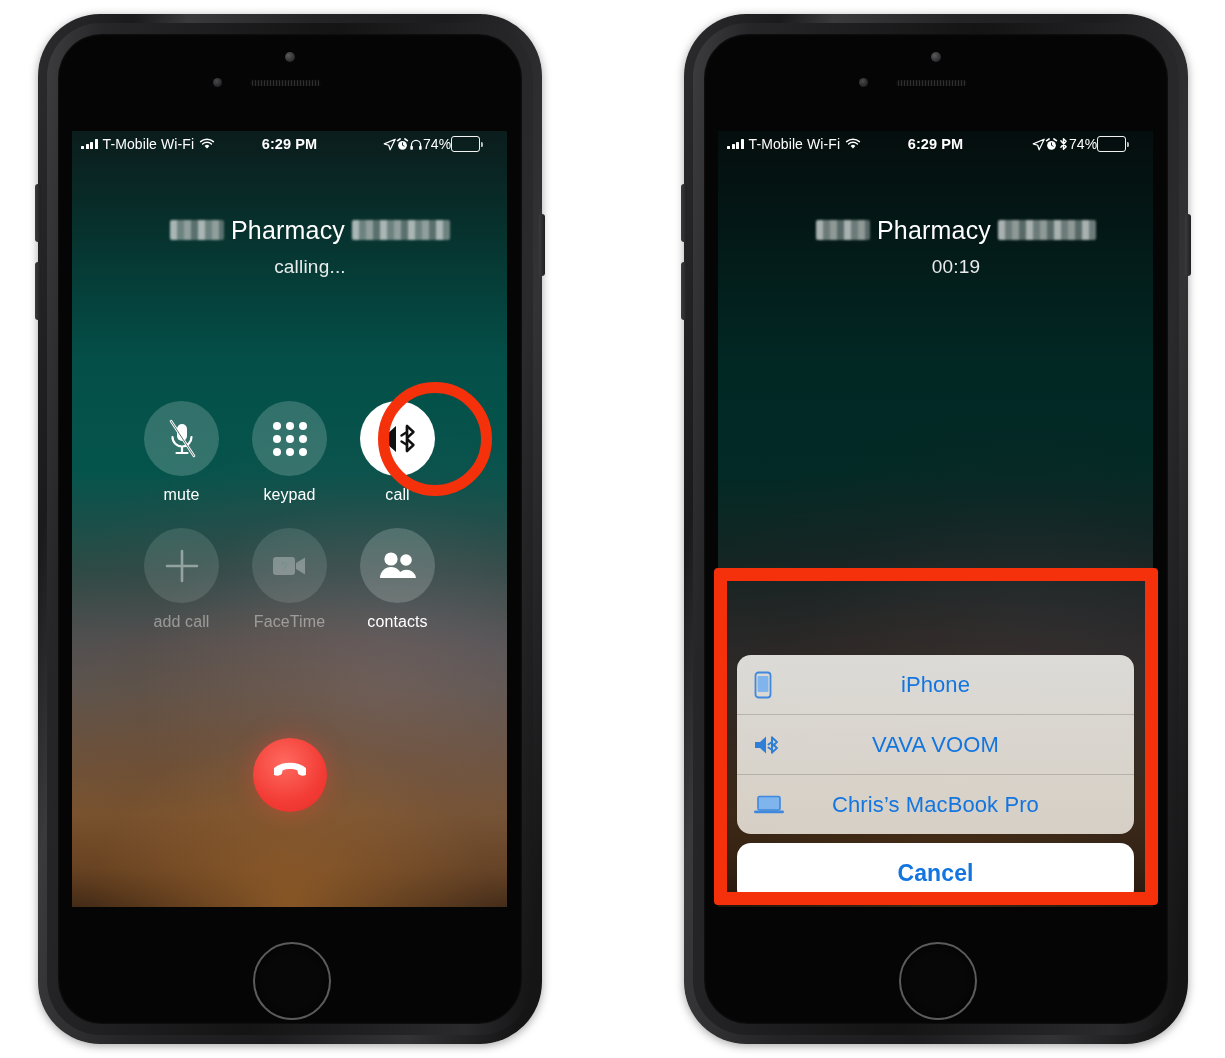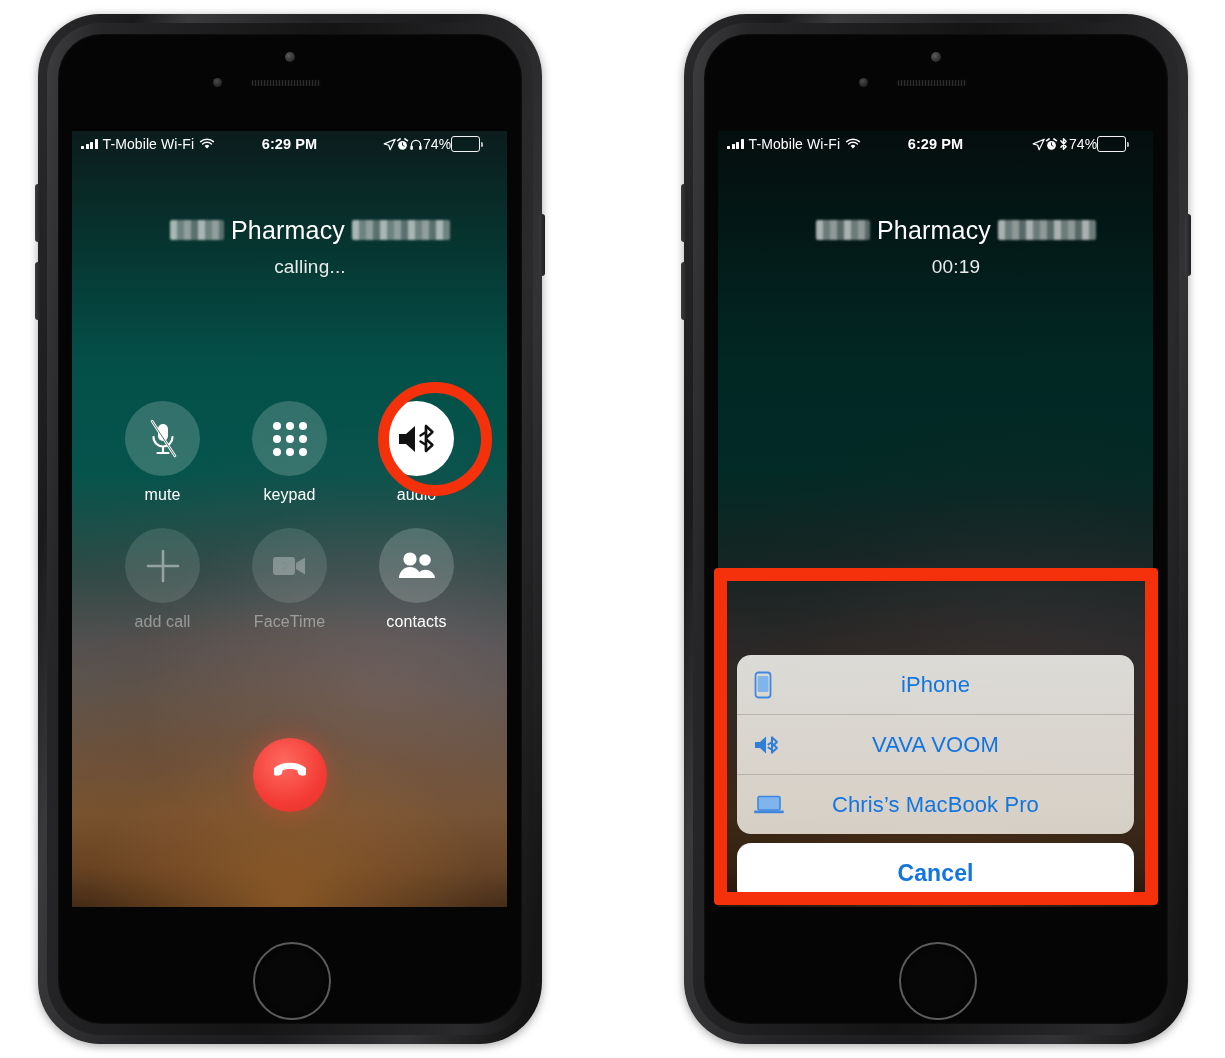--- a/index.html
+++ b/index.html
@@ -62,21 +62,21 @@
   .call-head{position:absolute;left:0;right:0;text-align:center;color:#fff;margin-left:41px;}
   .callee{font-size:25px;display:flex;align-items:center;justify-content:center;gap:7px;height:34px;}
   .callee .nm{letter-spacing:.2px;}
   .blur{display:inline-block;height:20px;border-radius:2px;
     background:repeating-linear-gradient(90deg,
       rgba(205,212,210,.82) 0 7px, rgba(150,162,160,.72) 7px 14px, rgba(182,190,188,.78) 14px 21px, rgba(126,140,138,.7) 21px 28px);
     filter:blur(1.1px);}
   .substatus{font-size:19px;color:#e9eceb;margin-top:9px;letter-spacing:.2px;}
 
   
-  .grid{position:absolute;display:flex;justify-content:center;gap:52px;}
+  .grid{position:absolute;display:flex;justify-content:center;gap:33px;}
   .cell{width:75px;text-align:center;}
   .circ{width:75px;height:75px;border-radius:50%;background:rgba(235,245,242,.20);
     display:flex;align-items:center;justify-content:center;margin:0 auto;}
   .circ.active{background:#ffffff;}
   .circ.dim{background:rgba(235,245,242,.13);}
   .clabel{margin-top:10px;font-size:16px;color:#fff;letter-spacing:.1px;}
   .clabel.dim{color:rgba(255,255,255,.42);}
   .dots{display:grid;grid-template-columns:repeat(3,8px);grid-template-rows:repeat(3,8px);gap:5px;}
   .dots b{display:block;width:8px;height:8px;border-radius:50%;background:#fff;}
 
@@ -203,21 +203,21 @@
         </div>
         <div class="cell">
           <div class="circ active">
             <svg width="44" height="34" viewBox="0 0 44 34">
               <path d="M4 12 H11 L20 4 V30 L11 22 H4 Z" fill="#111"></path>
               <path d="M31 4 L37.5 10 L31 16 V4 Z" fill="none" stroke="#111" stroke-width="2.4" stroke-linejoin="round"></path>
               <path d="M31 17 L37.5 23 L31 29 V17 Z" fill="none" stroke="#111" stroke-width="2.4" stroke-linejoin="round"></path>
               <path d="M31 4 V29 M25.5 13.5 L31 10 M25.5 19.5 L31 23" stroke="#111" stroke-width="2.4" fill="none" stroke-linecap="round"></path>
             </svg>
           </div>
-          <div class="clabel">audio</div>
+          <div class="clabel">call</div>
         </div>
       </div>
 
       <div class="grid" style="left:0;right:0;top:397px;align-items:flex-end;">
         <div class="cell">
           <div class="circ dim">
             <svg width="38" height="38" viewBox="0 0 38 38">
               <path d="M19 4 V34 M4 19 H34" stroke="rgba(255,255,255,.42)" stroke-width="2.6" stroke-linecap="round"></path>
             </svg>
           </div>

